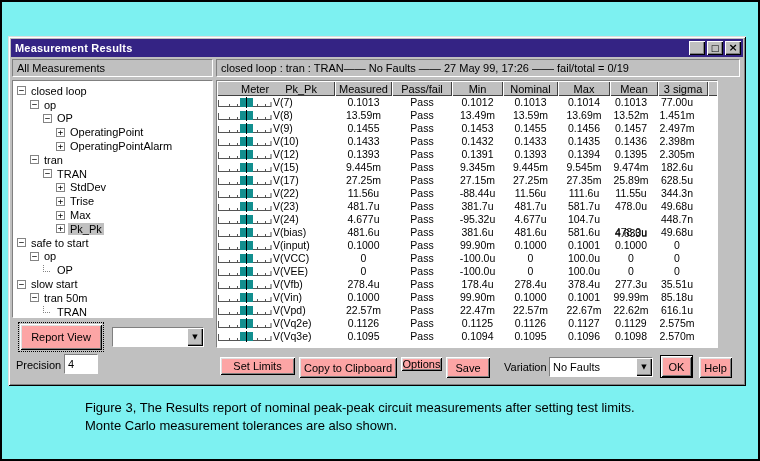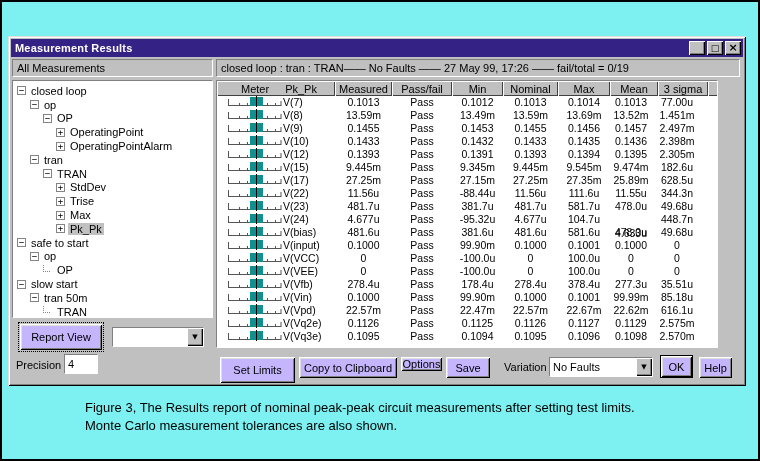--- a/index.html
+++ b/index.html
@@ -59,21 +59,21 @@
     font-size:9px; line-height:7px; font-family:"DejaVu Sans Mono",monospace;
   }
   .leafcorner {
     width:7px; height:7px; flex:0 0 7px; margin:-4px 5px 0 0;
     border-left:1px dotted #848484; border-bottom:1px dotted #848484;
   }
   .tree-label { padding:0 2px; }
   .tree-label.selected { background:#c0c0c0; }
 
   .btn {
-    background:#c4b5fd; text-align:center; cursor:default;
+    background:#fca5a5; text-align:center; cursor:default;
     box-shadow: inset 1px 1px 0 #fff, inset -1px -1px 0 #000,
                 inset 2px 2px 0 #dfdfdf, inset -2px -2px 0 #808080;
     display:flex; align-items:center; justify-content:center;
     font-size:11px; white-space:nowrap;
   }
   .report-btn { position:absolute; left:12px; top:288px; width:82px; height:26px; outline:1px dotted #000; outline-offset:1px; }
 
   .combo { position:absolute; background:#fff; border:1px solid; border-color:#808080 #fff #fff #808080;
            display:flex; align-items:center; }
   .combo .val { flex:1; padding-left:3px; overflow:hidden; white-space:nowrap; }
@@ -103,26 +103,26 @@
   .hcell {
     background:#c0c0c0; height:15px; flex:0 0 auto;
     box-shadow: inset 1px 1px 0 #fff, inset -1px -1px 0 #404040;
     display:flex; align-items:center; justify-content:center;
     font-size:11px; overflow:hidden; white-space:nowrap;
   }
   .hcell.namehdr { width:118px; justify-content:flex-start; padding-left:24px; gap:16px; }
   .hcell.filler { width:13px; }
   .trow { display:flex; height:13px; align-items:center; }
   .cell { flex:0 0 auto; text-align:center; font-size:10.5px; line-height:13px; white-space:nowrap; overflow:hidden; }
-  .namecell { width:118px; display:flex; align-items:flex-start; padding-left:10px; text-align:left; }
+  .namecell { width:118px; display:flex; align-items:flex-end; padding-left:0; text-align:left; }
   .namecell svg { flex:0 0 56px; }
   .vname { font-size:10.5px; }
 
   
-  .btn-setlimits { position:absolute; left:212px; top:321px; width:75px; height:26px; }
+  .btn-setlimits { position:absolute; left:212px; top:321px; width:75px; height:18px; }
   .btn-copy      { position:absolute; left:291px; top:321px; width:98px; height:21px; }
   .btn-options   { position:absolute; left:393px; top:321px; width:41px; height:14px; }
   .btn-save      { position:absolute; left:438px; top:321px; width:44px; height:21px; }
   .variation-label { position:absolute; left:496px; top:325px; }
   .btn-ok   { position:absolute; left:652px; top:319px; width:33px; height:23px; border:1px solid #000; }
   .btn-help { position:absolute; left:691px; top:321px; width:33px; height:21px; }
 
   
   .caption { position:absolute; left:85px; top:399px; width:630px; font-size:13px; line-height:18px; }
 </style>

